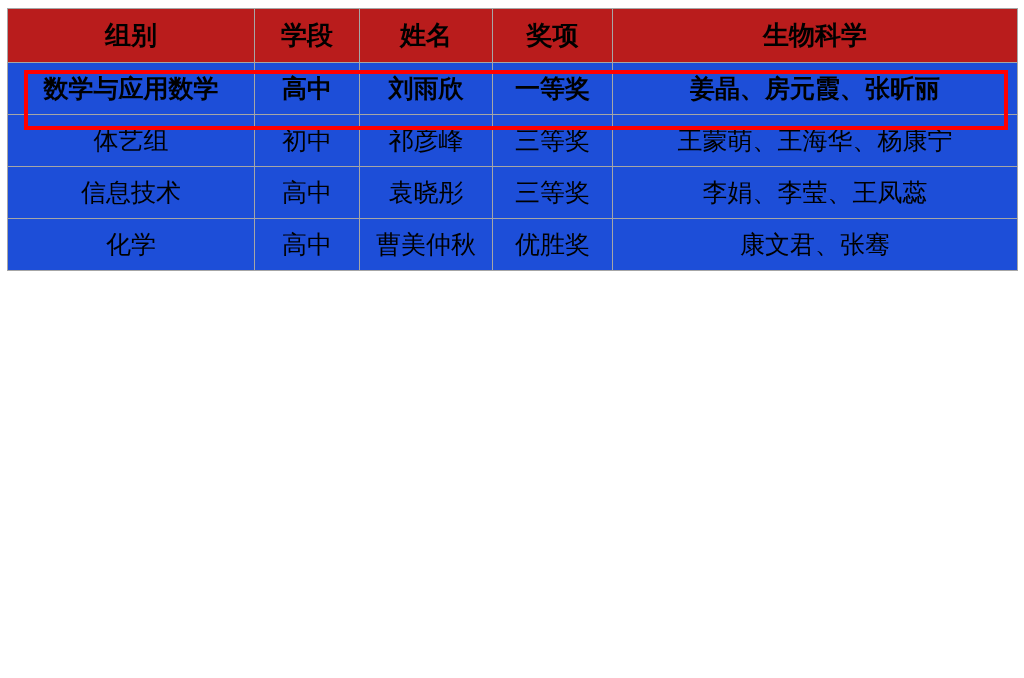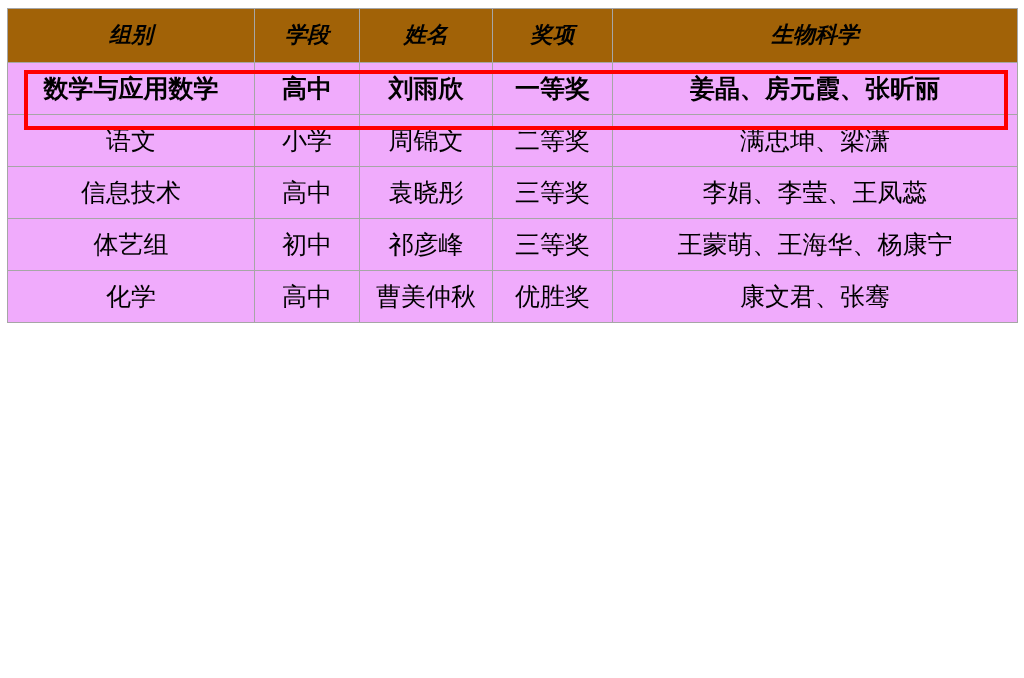--- a/index.html
+++ b/index.html
@@ -38,28 +38,27 @@
     text-align: center;
     vertical-align: middle;
     font-size: 25px;
     line-height: 1.1;
     padding: 0;
     height: 51px;
     white-space: nowrap;
     overflow: hidden;
   }
   table.award-table thead th {
-    background: #a16207;
+    background: #b91c1c;
     font-weight: bold;
-    font-size: 22px;
+    font-size: 26px;
     height: 53px;
-    font-style: italic;
   }
   table.award-table tbody td {
-    background: #f0abfc;
+    background: #1d4ed8;
     font-weight: normal;
   }
   table.award-table tbody tr.highlight td {
     font-weight: bold;
   }
 
   
   .red-box {
     position: absolute;
     border: 4px solid #ff0000;
@@ -94,39 +93,32 @@
     </thead>
     <tbody id="table-body">
         <tr class="highlight">
           <td>数学与应用数学</td>
           <td>高中</td>
           <td>刘雨欣</td>
           <td>一等奖</td>
           <td>姜晶、房元霞、张昕丽</td>
         </tr>
         <tr>
-          <td>语文</td>
-          <td>小学</td>
-          <td>周锦文</td>
-          <td>二等奖</td>
-          <td>满忠坤、梁潇</td>
+          <td>体艺组</td>
+          <td>初中</td>
+          <td>祁彦峰</td>
+          <td>三等奖</td>
+          <td>王蒙萌、王海华、杨康宁</td>
         </tr>
         <tr>
           <td>信息技术</td>
           <td>高中</td>
           <td>袁晓彤</td>
           <td>三等奖</td>
           <td>李娟、李莹、王凤蕊</td>
-        </tr>
-        <tr>
-          <td>体艺组</td>
-          <td>初中</td>
-          <td>祁彦峰</td>
-          <td>三等奖</td>
-          <td>王蒙萌、王海华、杨康宁</td>
         </tr>
         <tr>
           <td>化学</td>
           <td>高中</td>
           <td>曹美仲秋</td>
           <td>优胜奖</td>
           <td>康文君、张骞</td>
         </tr>
       </tbody>
   </table>

